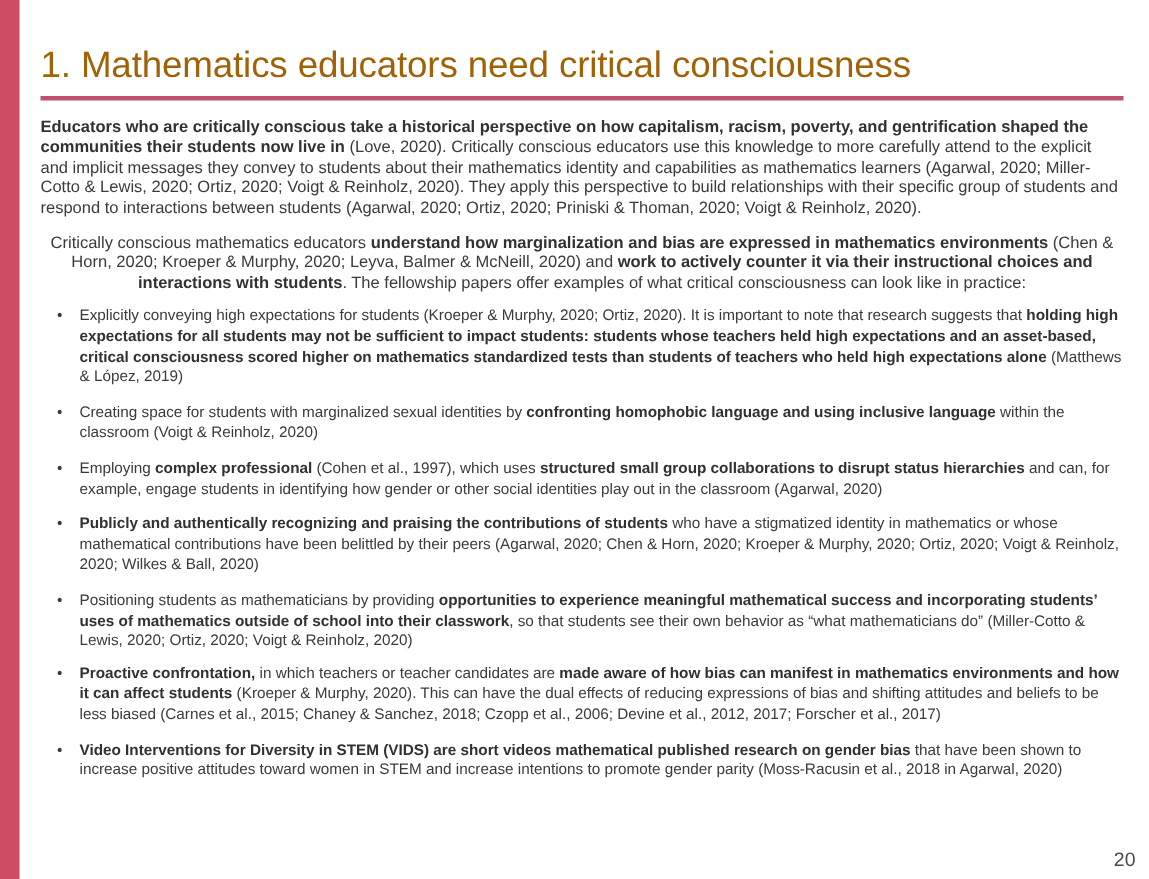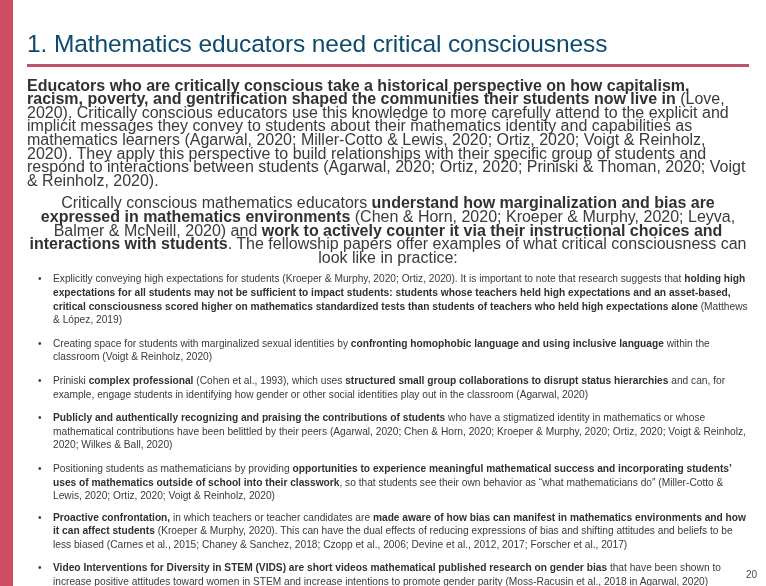--- a/index.html
+++ b/index.html
@@ -33,40 +33,40 @@
   .content {
     position: absolute;
     left: 27px;
     top: 0;
     width: 730px;
     height: 586px;
   }
   .title {
     font-size: 24.5px;
     font-weight: 400;
-    color: #0c4a6e;
+    color: #a16207;
     letter-spacing: -0.1px;
     margin: 0;
     padding-top: 30px;
     line-height: 1.15;
     white-space: nowrap;
   }
   .title-rule {
     margin-top: 6px;
     height: 2.5px;
     width: 722px;
     background: #bf5069;
   }
   .body {
     margin-top: 12px;
     width: 722px;
   }
   p.para {
     margin: 0 0 9px 0;
-    font-size: 16px;
+    font-size: 11px;
     line-height: 13.6px;
     color: #3a3a3a;
     text-align: left;
   }
   p.para.tight {
     margin-bottom: 8px;
     text-align: center;
   }
   ul.bullets {
     list-style: none;
@@ -93,21 +93,21 @@
     color: #3a3a3a;
   }
   b, strong {
     font-weight: bold;
     color: #313131;
   }
   .page-number {
     position: absolute;
     right: 9px;
     bottom: 6px;
-    font-size: 10px;
+    font-size: 13px;
     color: #4a4a4a;
   }
   .seg { white-space: pre-wrap; }
 </style>
 </head>
 <body>
 
 <div class="slide">
 
   <div class="left-bar"></div>
@@ -127,21 +127,21 @@
         <li>
           <span class="dot">•</span>
           <span><span class="seg">Explicitly conveying high expectations for students (Kroeper &amp; Murphy, 2020; Ortiz, 2020). It is important to note that research suggests that </span><b class="seg">holding high expectations for all students may not be sufficient to impact students: students whose teachers held high expectations and an asset-based, critical consciousness scored higher on mathematics standardized tests than students of teachers who held high expectations alone</b><span class="seg"> (Matthews &amp; López, 2019)</span></span>
         </li>
         <li>
           <span class="dot">•</span>
           <span><span class="seg">Creating space for students with marginalized sexual identities by </span><b class="seg">confronting homophobic language and using inclusive language</b><span class="seg"> within the classroom (Voigt &amp; Reinholz, 2020)</span></span>
         </li>
         <li>
           <span class="dot">•</span>
-          <span><span class="seg">Priniski </span><b class="seg">complex professional</b><span class="seg"> (Cohen et al., 1993), which uses </span><b class="seg">structured small group collaborations to disrupt status hierarchies</b><span class="seg"> and can, for example, engage students in identifying how gender or other social identities play out in the classroom (Agarwal, 2020)</span></span>
+          <span><span class="seg">Employing </span><b class="seg">complex professional</b><span class="seg"> (Cohen et al., 1997), which uses </span><b class="seg">structured small group collaborations to disrupt status hierarchies</b><span class="seg"> and can, for example, engage students in identifying how gender or other social identities play out in the classroom (Agarwal, 2020)</span></span>
         </li>
         <li>
           <span class="dot">•</span>
           <span><b class="seg">Publicly and authentically recognizing and praising the contributions of students</b><span class="seg"> who have a stigmatized identity in mathematics or whose mathematical contributions have been belittled by their peers (Agarwal, 2020; Chen &amp; Horn, 2020; Kroeper &amp; Murphy, 2020; Ortiz, 2020; Voigt &amp; Reinholz, 2020; Wilkes &amp; Ball, 2020)</span></span>
         </li>
         <li>
           <span class="dot">•</span>
           <span><span class="seg">Positioning students as mathematicians by providing </span><b class="seg">opportunities to experience meaningful mathematical success and incorporating students’ uses of mathematics outside of school into their classwork</b><span class="seg">, so that students see their own behavior as “what mathematicians do” (Miller-Cotto &amp; Lewis, 2020; Ortiz, 2020; Voigt &amp; Reinholz, 2020)</span></span>
         </li>
       </ul>

